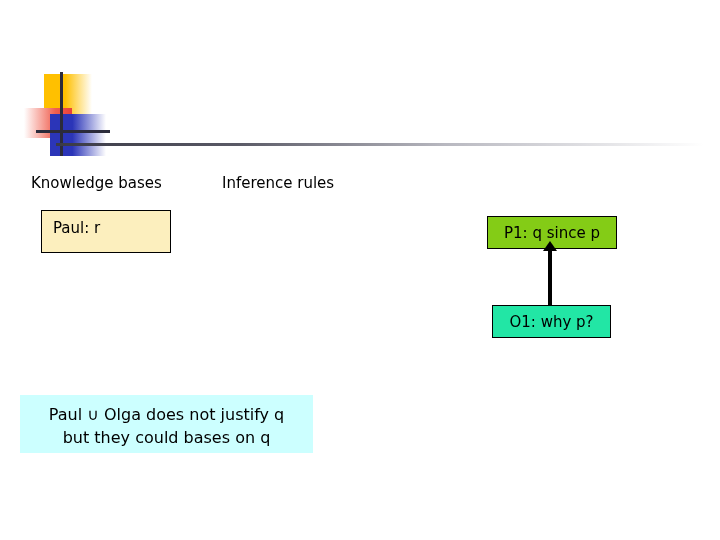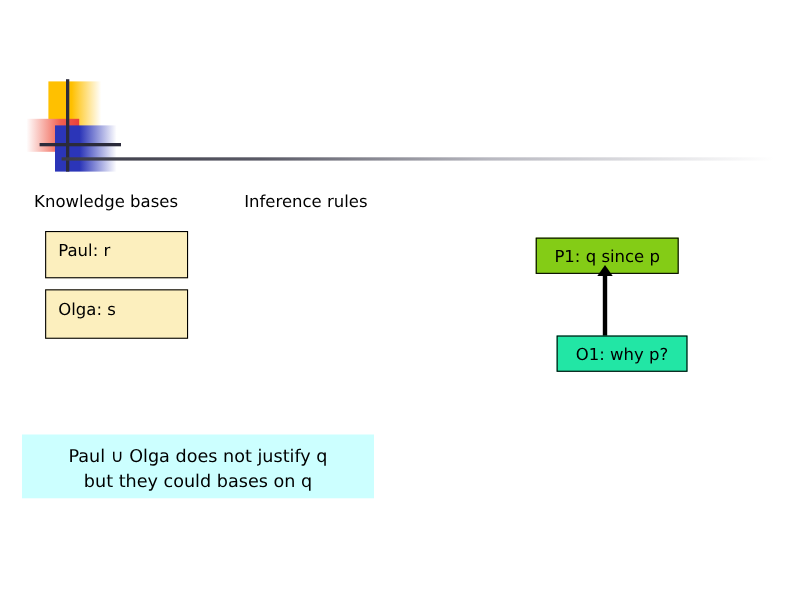--- a/index.html
+++ b/index.html
@@ -134,21 +134,20 @@
     padding-top: 6px;
   }
   #box-o1 {
     left: 492px;
     top: 305px;
     width: 119px;
     height: 33px;
     background: #22E6A5;
     text-align: center;
     padding-top: 6px;
-    margin-left: 14px;
   }
 
   
   #arrow-line {
     position: absolute;
     left: 548px;
     top: 248px;
     width: 4px;
     height: 58px;
     background: #000000;
@@ -162,21 +161,21 @@
     border-left: 7px solid transparent;
     border-right: 7px solid transparent;
     border-bottom: 10px solid #000000;
   }
 
   
   #box-conclusion {
     position: absolute;
     left: 20px;
     top: 395px;
-    width: 320px;
+    width: 293px;
     height: 58px;
     background: #CCFFFF;
     font-size: 16px;
     color: #000000;
     text-align: center;
     line-height: 1.45;
     padding-top: 8px;
     box-sizing: border-box;
   }
   .cline { display: block; white-space: nowrap; }
@@ -193,21 +192,20 @@
     <div class="logo-vline"></div>
     <div class="logo-hline"></div>
   </div>
 
   <div id="title-rule"></div>
 
   <div class="col-header" id="hdr-kb">Knowledge bases</div>
   <div class="col-header" id="hdr-rules">Inference rules</div>
 
   <div class="box box-kb" id="box-paul">Paul: r</div>
-  <div class="box box-kb" id="box-olga">Olga: s</div>
 
 
   <div class="box" id="box-p1">P1: q since p</div>
   <div id="arrow-line"></div>
   <div id="arrow-head"></div>
   <div class="box" id="box-o1">O1: why p?</div>
 
   <div id="box-conclusion">
     <span class="cline">Paul ∪ Olga does not justify q</span>
     <span class="cline">but they could bases on q</span>

